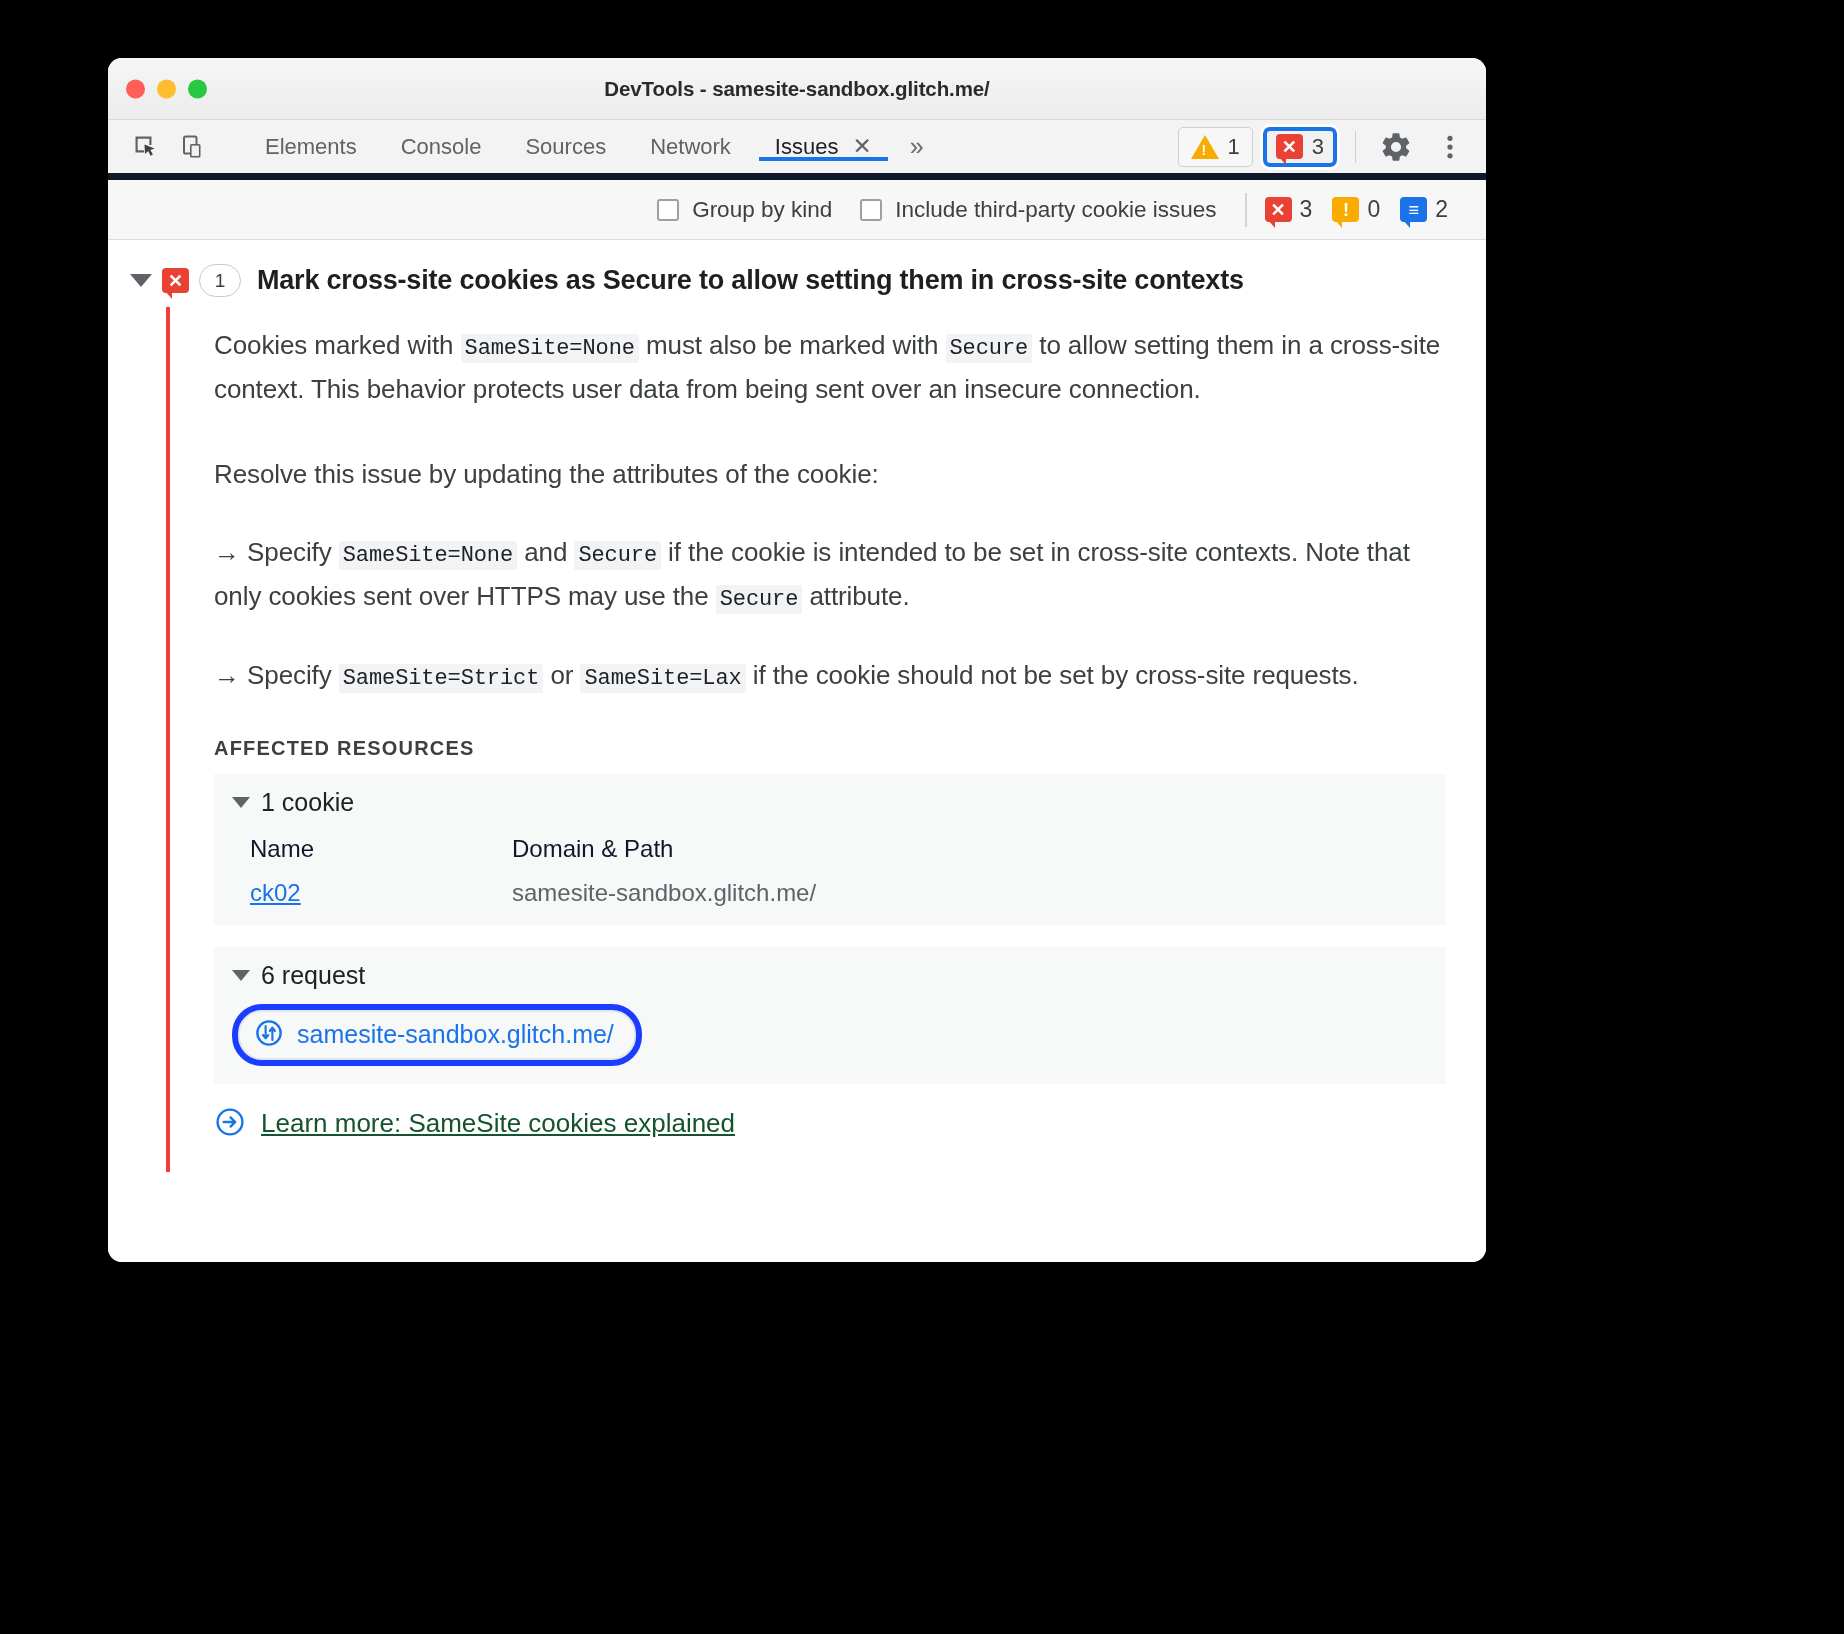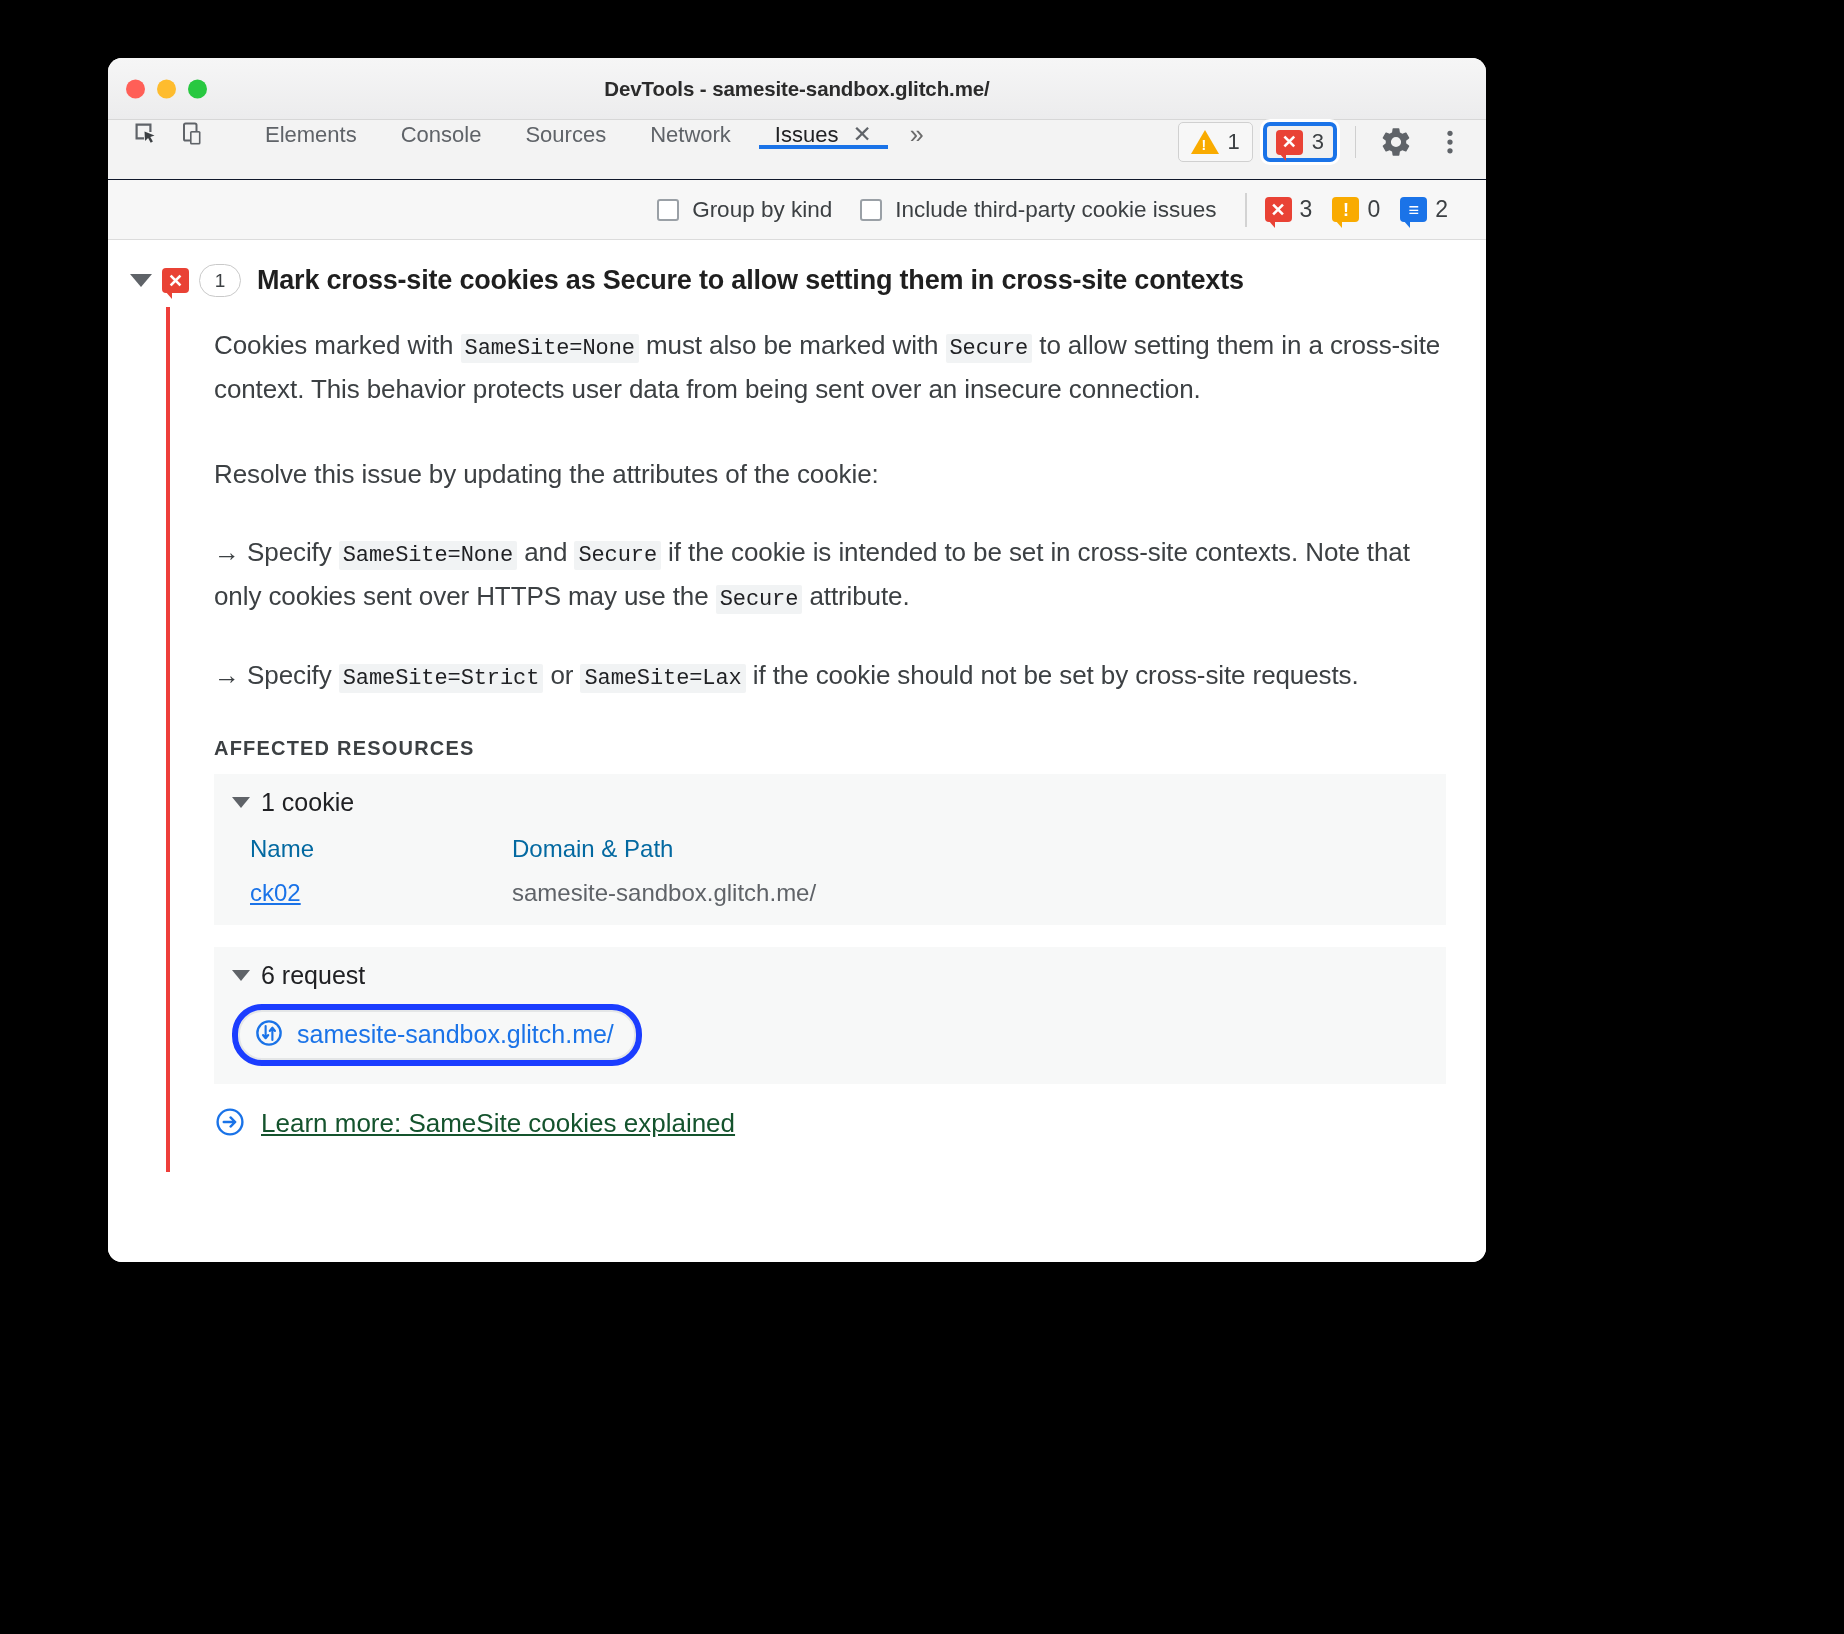--- a/index.html
+++ b/index.html
@@ -60,23 +60,23 @@
     color: #2b2b2b;
     letter-spacing: -0.1px;
   }
 
   
   .tabbar {
     position: relative;
     height: 60px;
     flex: 0 0 60px;
     background: #f3f3f3;
-    border-bottom: 1px solid #0f172a;
-    display: flex;
-    align-items: flex-start;
+    border-bottom: 7px solid #0f172a;
+    display: flex;
+    align-items: center;
     padding-left: 14px;
   }
   .tb-icon {
     width: 48px;
     display: flex; align-items: center; justify-content: center;
     cursor: pointer;
   }
   .tb-sep {
     width: 1px;
     background: #cfcfcf;
@@ -326,21 +326,21 @@
     display: block;
   }
   .cookie-table {
     border-collapse: collapse;
     margin: 18px 0 0 18px;
     font-size: 24px;
   }
   .cookie-table th {
     text-align: left;
     font-weight: normal;
-    color: #0369a1;
+    color: #0f172a;
     padding: 0 0 16px 0;
     font-size: 24px;
   }
   .cookie-table th.c1 { width: 280px; padding-left: 18px; }
   .cookie-table td { color: #5f6368; padding: 0; font-size: 24px; }
   .cookie-table td.c1 { padding-left: 18px; }
   .cookie-link {
     color: #1a73e8;
     text-decoration: underline;
     cursor: pointer;

